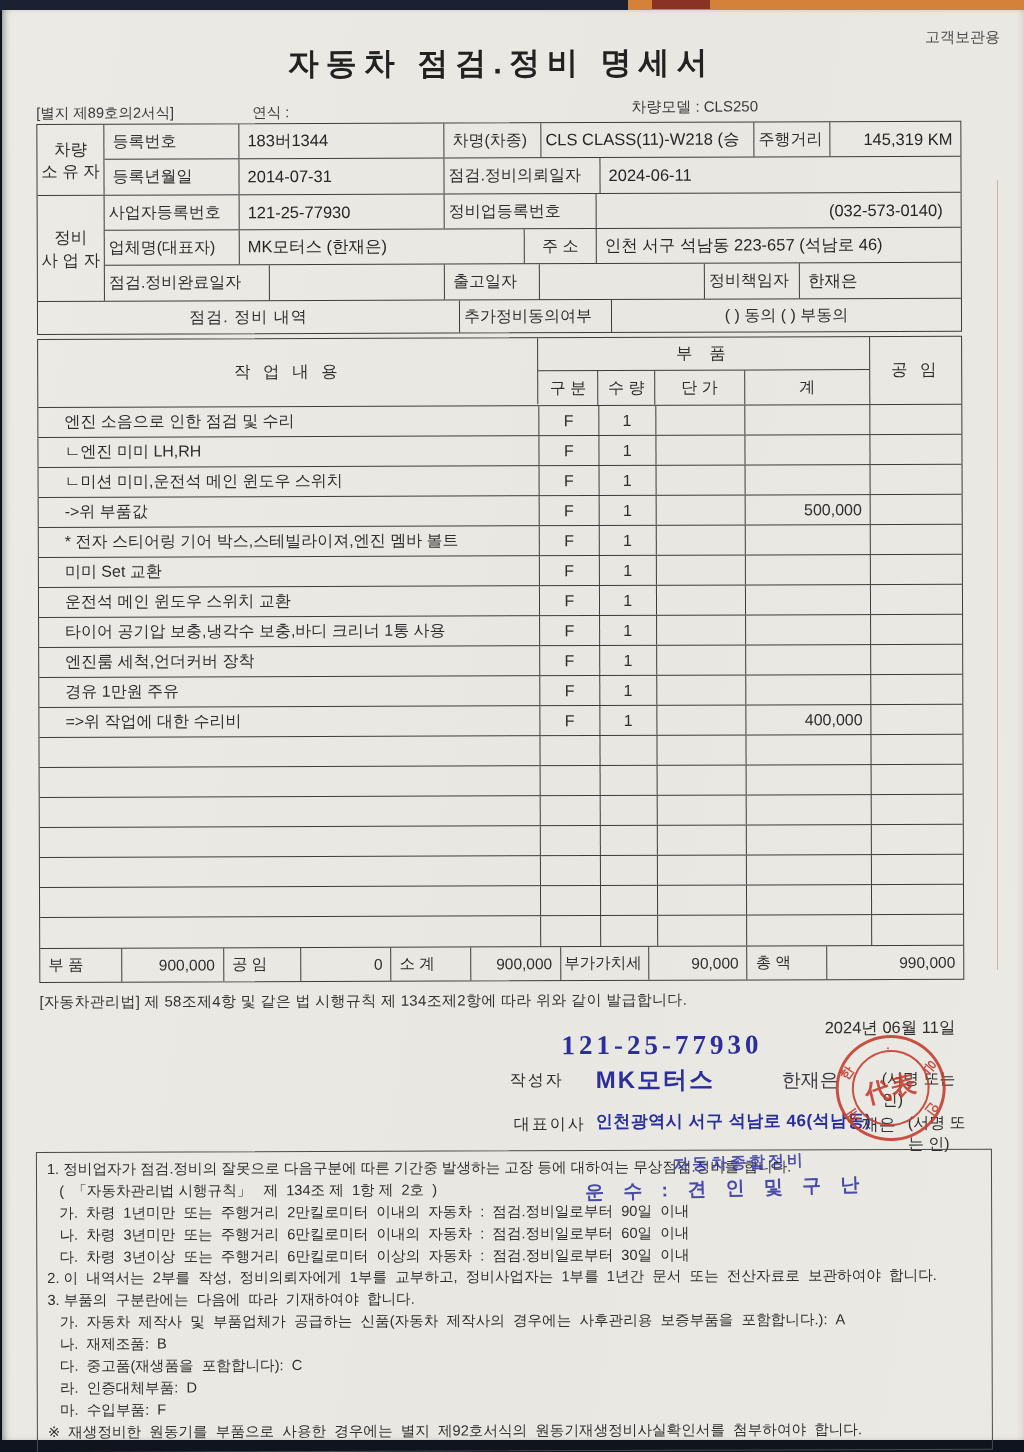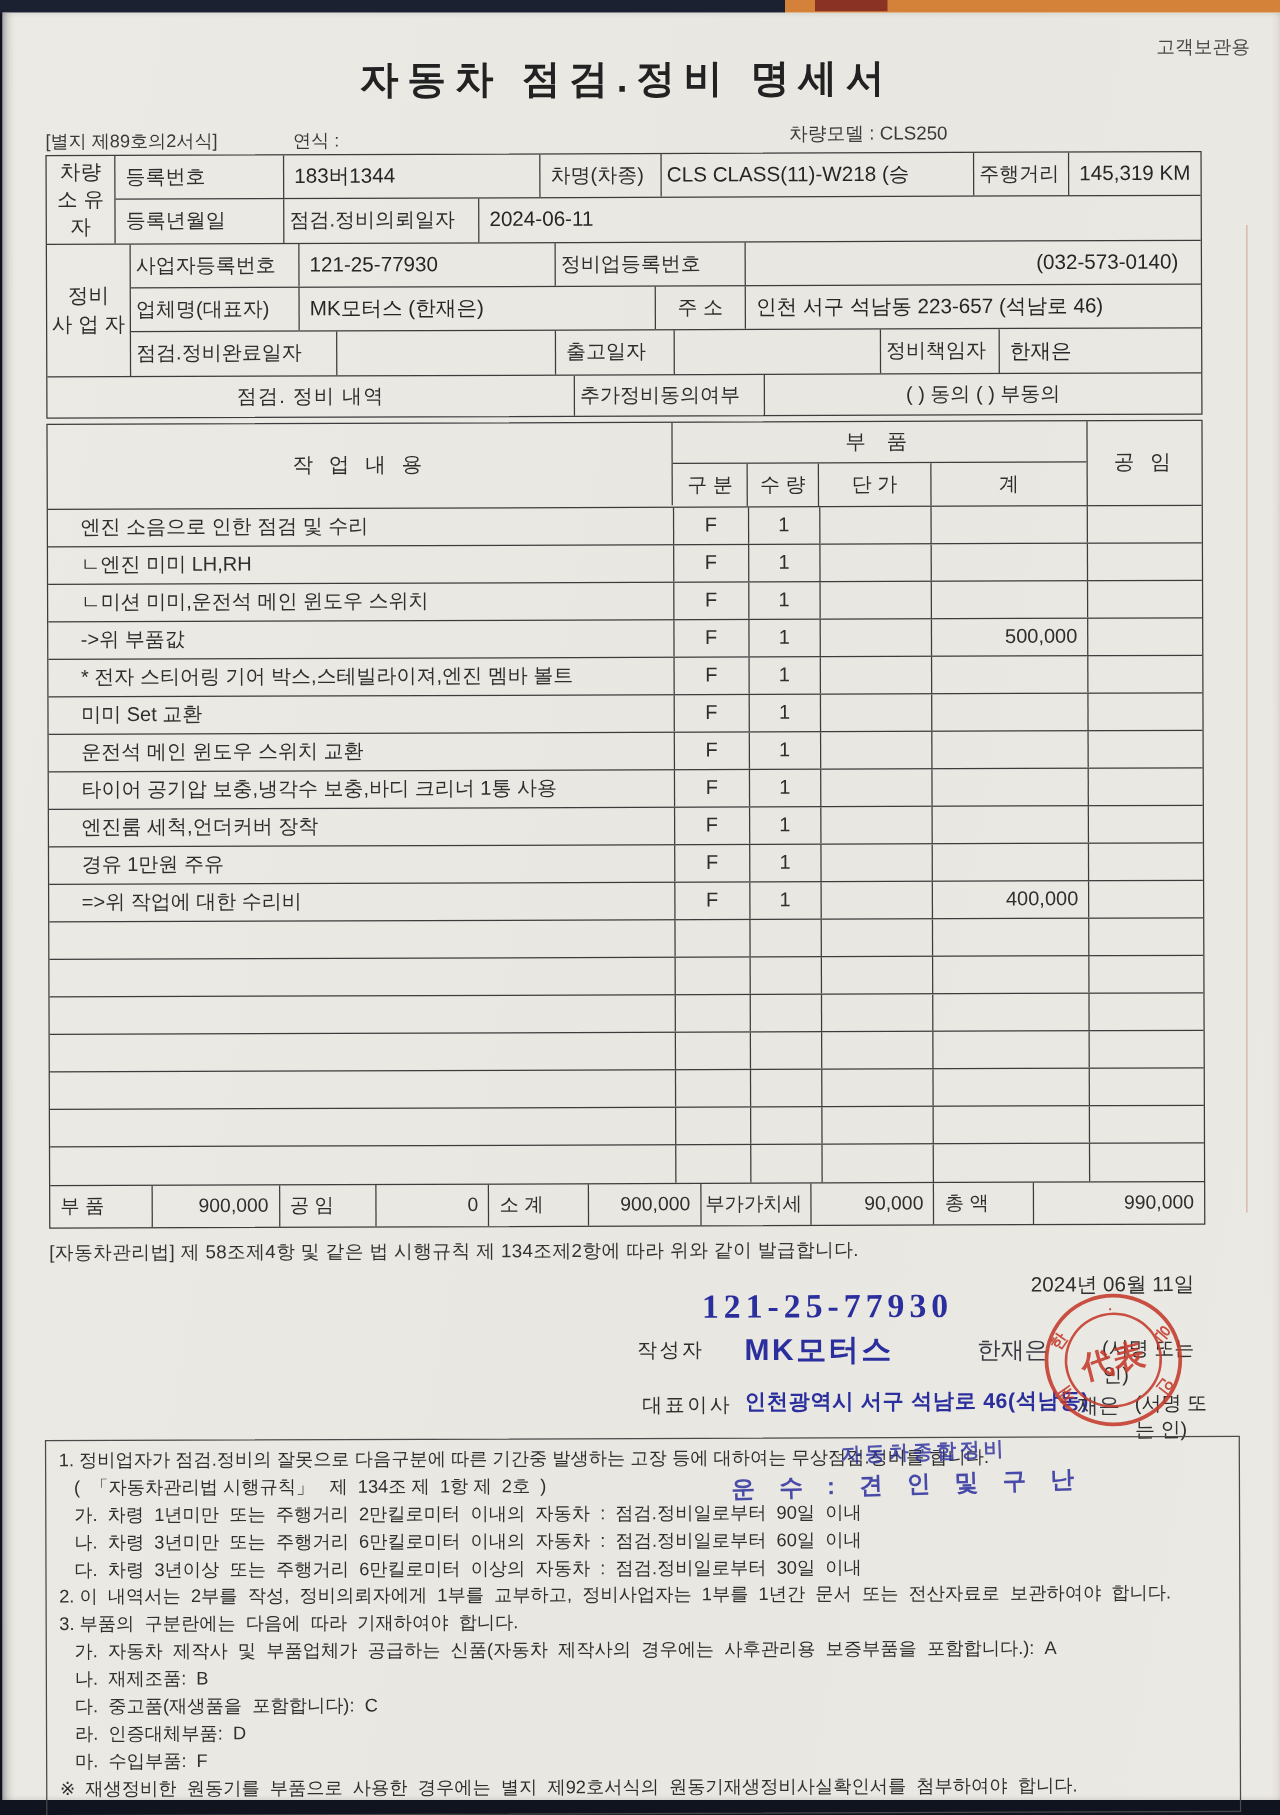--- a/index.html
+++ b/index.html
@@ -14,21 +14,21 @@
   .sheet{position:absolute;left:2px;top:10px;right:0;bottom:12px;
          background:linear-gradient(100deg,#eceae4 0%,#e9e7e1 55%,#ebe9e3 100%);
          box-shadow:inset 6px 0 9px -6px rgba(20,24,40,.65), inset -4px 0 8px -5px rgba(120,100,90,.35);}
   .sheet .crease{position:absolute;right:26px;top:170px;height:790px;width:1.5px;background:rgba(170,90,70,.38);}
   .doc{position:absolute;left:34px;top:20px;width:930px;transform:rotate(-0.2deg);transform-origin:top left;}
 
   .corner-label{position:absolute;right:24px;top:18px;font-size:15px;color:#4a4a4a;}
   .title{text-align:center;font-size:31px;font-weight:bold;letter-spacing:7px;color:#222;margin-top:14px;}
   .subhead{position:relative;height:24px;margin-top:14px;font-size:14.5px;color:#3a3a3a;}
   .form-code{position:absolute;left:0;top:4px;}
-  .year-label{position:absolute;left:198px;top:4px;}
+  .year-label{position:absolute;left:216px;top:4px;}
   .model-label{position:absolute;left:595px;top:0;font-size:15px;}
 
   
   .tbl{border:1.6px solid #3c3c3c;width:925px;box-sizing:border-box;}
   .r{display:flex;border-bottom:1.5px solid #3c3c3c;box-sizing:border-box;}
   .r:last-child{border-bottom:none;}
   .c{border-right:1.5px solid #3c3c3c;box-sizing:border-box;display:flex;align-items:center;
      padding:0 8px;font-size:16px;overflow:hidden;white-space:nowrap;}
   .c:last-child{border-right:none;}
   .center{justify-content:center;}
@@ -123,26 +123,27 @@
 
       <div class="tbl">
         <div class="sec">
           <div class="sec-label">차량
 소 유 자</div>
           <div class="sec-body">
             <div class="r h34">
               <div class="c" style="width:135px">등록번호</div>
               <div class="c val" style="width:205px">183버1344</div>
               <div class="c" style="width:97px">차명(차종)</div>
-              <div class="c val" style="width:250px;padding:0 4px">CLS CLASS(11)-W218 (승</div>
+              <div class="c val" style="width:213px;padding:0 4px">CLS CLASS(11)-W218 (승</div>
               <div class="c" style="width:76px;padding:0 4px">주행거리</div>
               <div class="c val right" style="flex:1">145,319 KM</div>
             </div>
             <div class="r h34">
               <div class="c" style="width:135px">등록년월일</div>
+              <div class="c val" style="width:205px">2014-07-31</div>
               <div class="c" style="width:156px;padding:0 4px">점검.정비의뢰일자</div>
               <div class="c val" style="flex:1">2024-06-11</div>
             </div>
           </div>
         </div>
 
         <div class="sec">
           <div class="sec-label">정비
 사 업 자</div>
           <div class="sec-body">

